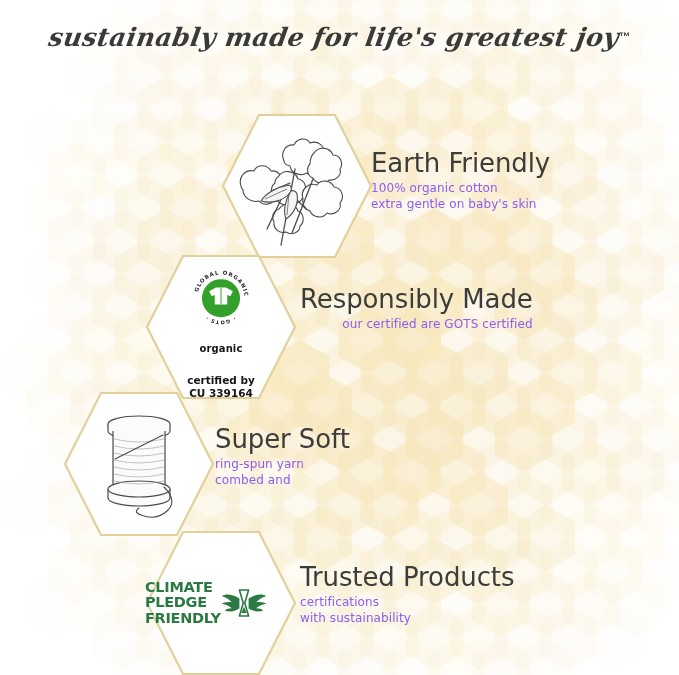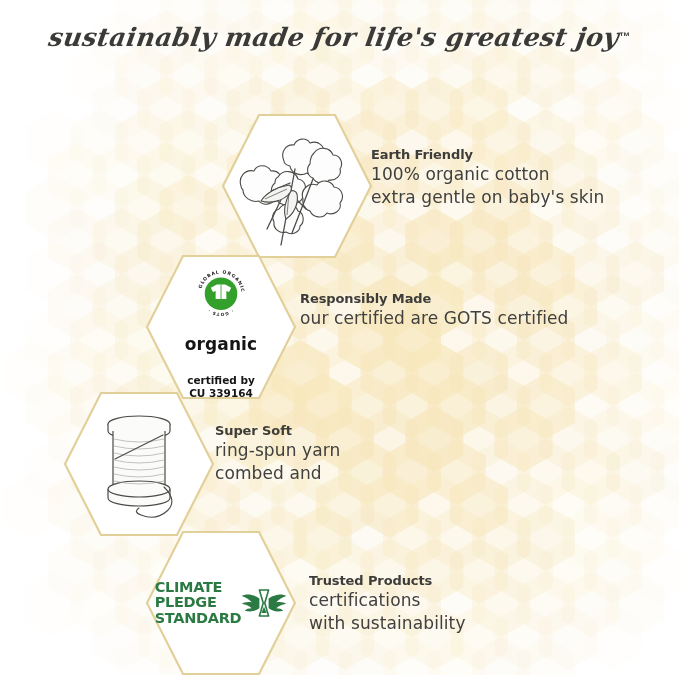--- a/index.html
+++ b/index.html
@@ -71,32 +71,32 @@
     width: 152px; height: 146px;
   }
   .art svg { display:block; width: 152px; height: 146px; }
 
   .ftext {
     position: absolute;
     z-index: 6;
   }
   .ftitle {
     font-family: "DejaVu Sans", sans-serif;
-    font-weight: bold;
-    font-size: 13px;
+    font-weight: normal;
+    font-size: 26px;
     color: #3c3c3a;
     letter-spacing: -0.1px;
     line-height: 1.32;
     white-space: nowrap;
   }
   .fline {
     font-family: "DejaVu Sans", sans-serif;
     font-weight: 400;
-    font-size: 17px;
-    color: #404040;
+    font-size: 12px;
+    color: #8b5cf6;
     letter-spacing: 0.1px;
     line-height: 1.34;
     white-space: nowrap;
   }
 
   
   .gots-wrap {
     position: absolute;
     left: 0; top: 0;
     width: 152px; height: 146px;
@@ -104,21 +104,21 @@
     flex-direction: column;
     align-items: center;
     justify-content: flex-start;
     padding-top: 13px;
     box-sizing: border-box;
   }
   .gots-mark { width: 88px; height: 88px; display:block; }
   .gots-organic {
     font-family: "DejaVu Sans", sans-serif;
     font-weight: 600;
-    font-size: 17px;
+    font-size: 10px;
     color: #151515;
     margin-top: 14px;
     letter-spacing: 0.1px;
   }
   .gots-sub {
     font-family: "DejaVu Sans", sans-serif;
     font-weight: bold;
     font-size: 10.5px;
     color: #151515;
     line-height: 1.22;
@@ -126,21 +126,21 @@
     margin-top: 20px;
   }
 
   
   .cpf-wrap {
     position: absolute;
     left: 0; top: 0;
     width: 152px; height: 146px;
     display: flex;
     align-items: center;
-    justify-content: center;
+    justify-content: flex-start;
     gap: 0;
   }
   .cpf-words {
     font-family: "DejaVu Sans", sans-serif;
     font-weight: bold;
     font-size: 14.5px;
     line-height: 1.06;
     color: #2b7a43;
     letter-spacing: -0.3px;
     text-align: left;
@@ -540,21 +540,21 @@
         <text font-family="'DejaVu Sans',sans-serif" font-size="8" font-weight="700" fill="#1c1c1c" letter-spacing="1.4">
           <textPath href="#arcBot" startOffset="30%">· GOTS ·</textPath>
         </text>
       </svg>
       <div class="gots-organic">organic</div>
       <div class="gots-sub">
         <div>certified by</div>
         <div>CU 339164</div>
       </div>
     </div>
-    <div class="ftext" style="left:155px; top:36px;">
+    <div class="ftext" style="left:155px; top:28px;text-align:right;">
       <div class="ftitle">Responsibly Made</div>
       <div class="fline">our certified are GOTS certified</div>
     </div>
   </div>
 
   <div class="feature" style="left:63px; top:391px;">
     <div class="hexcell">
       <svg viewBox="0 0 152 146" aria-hidden="true">
         <polygon points="38,2 114,2 150,73 114,144 38,144 2,73" fill="#ffffff" stroke="#e2d09b" stroke-width="2.2"></polygon>
       </svg>
@@ -598,35 +598,35 @@
   <div class="feature" style="left:145px; top:530px;">
     <div class="hexcell">
       <svg viewBox="0 0 152 146" aria-hidden="true">
         <polygon points="38,2 114,2 150,73 114,144 38,144 2,73" fill="#ffffff" stroke="#e2d09b" stroke-width="2.2"></polygon>
       </svg>
     </div>
     <div class="cpf-wrap">
       <div class="cpf-words">
         <span>CLIMATE</span>
         <span>PLEDGE</span>
-        <span>STANDARD</span>
+        <span>FRIENDLY</span>
       </div>
       <svg class="cpf-icon" viewBox="0 0 60 60" aria-hidden="true">
         <g fill="#2b7a43">
 
           <path d="M24 24 C14 18 6 18 1 21 c6 2 10 5 13 8 -6-1-10 0-13 2 6 1 10 3 13 6 -4 0-7 1-9 3 7 2 14 1 19-3z"></path>
 
           <path d="M36 24 C46 18 54 18 59 21 c-6 2-10 5-13 8 6-1 10 0 13 2 -6 1-10 3-13 6 4 0 7 1 9 3 -7 2-14 1-19-3z"></path>
         </g>
         <g fill="none" stroke="#2b7a43" stroke-width="2.1" stroke-linejoin="round">
           <path d="M24 13 L36 13 L31 30 L36 47 L24 47 L29 30 Z"></path>
         </g>
         <path d="M26.5 43 L33.5 43 L30 35 Z" fill="#2b7a43"></path>
       </svg>
     </div>
-    <div class="ftext" style="left:155px; top:42px;margin-left:9px;">
+    <div class="ftext" style="left:155px; top:30px;">
       <div class="ftitle">Trusted Products</div>
       <div class="fline">certifications</div>
       <div class="fline">with sustainability</div>
     </div>
   </div>
 
 </div>
 
 </body></html>

